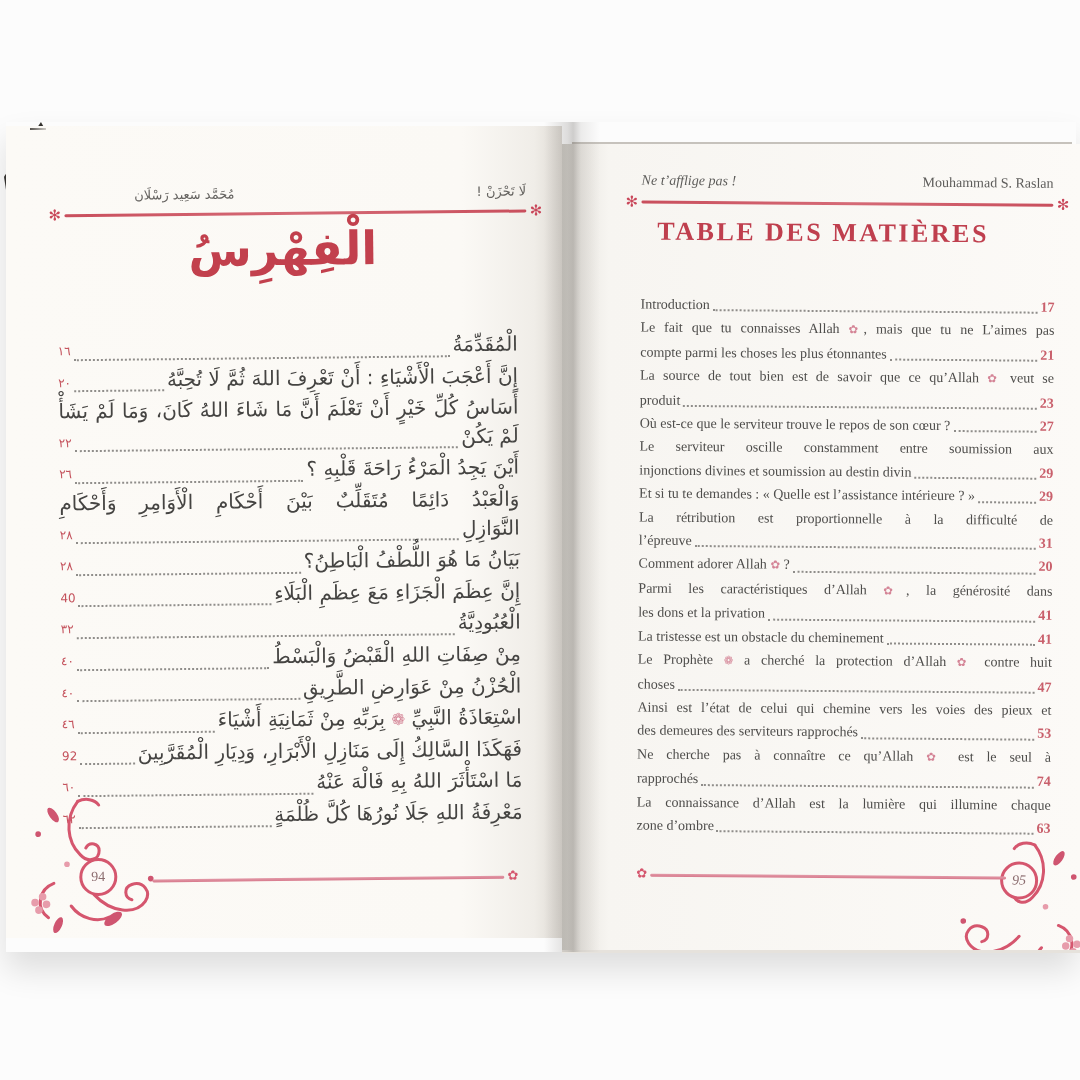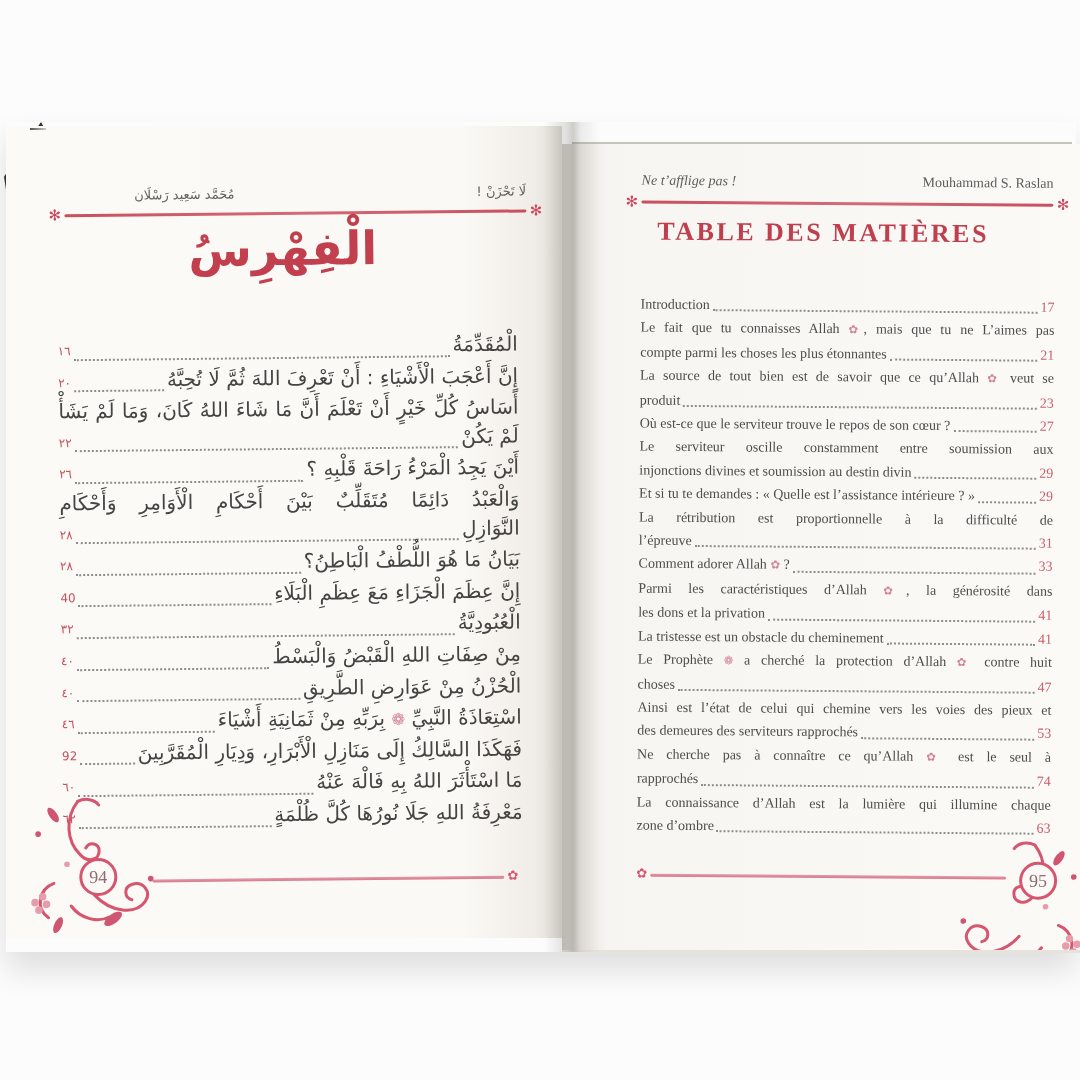--- a/index.html
+++ b/index.html
@@ -54,32 +54,32 @@
      font-family:"DejaVu Sans",sans-serif;font-size:20px;color:#454442;}
   .lp-toc .toc-line{line-height:28.6px;}
   .rp-toc{position:absolute;left:78px;right:28px;top:150px;font-size:14px;color:#4e4d4b;}
   .rp-toc .toc-line{line-height:23.4px;}
   .toc-line.inner{display:block;text-align:justify;text-align-last:justify;}
   .toc-line.last{display:flex;align-items:baseline;}
   .toc-line.last .toc-text{white-space:nowrap;}
   .leader{flex:1;min-width:10px;border-bottom:2px dotted #8f8d8a;margin:0 3px;
      align-self:flex-end;margin-bottom:5px;}
   .lp-toc .pg{color:#c4525c;font-size:12px;}
-  .rp-toc .pg{color:#c9606c;font-weight:normal;}
+  .rp-toc .pg{color:#c9606c;font-weight:bold;}
   .sym{color:#d48496;font-size:0.82em;}
 
   
   .flourish{position:absolute;}
   .fl-left{left:14px;top:662px;width:152px;height:146px;}
   .fl-right{right:-10px;top:690px;width:152px;height:140px;transform:scaleX(-1);}
   .pgnum-circle{position:absolute;width:32px;height:32px;border:3px solid #d5566e;
      border-radius:50%;background:#fdf9f7;display:flex;align-items:center;justify-content:center;
-     font-size:18px;color:#8d6d70;font-family:"Liberation Serif",serif;}
+     font-size:14px;color:#8d6d70;font-family:"Liberation Serif",serif;}
   .pgnum-left{left:68px;top:730px;}
-  .pgnum-right{left:461px;top:716px;}
+  .pgnum-right{left:442px;top:716px;font-style:italic;}
   .pink-line{position:absolute;height:3px;border-radius:2px;
      background:linear-gradient(180deg,#e29aa8,#d7798c);}
   .pl-left{left:141px;width:352px;top:752px;}
   .pl-right{left:92px;width:356px;top:731px;}
   .line-flower{position:absolute;top:-8px;color:#d5566e;font-size:13px;
      font-family:"DejaVu Sans",sans-serif;}
   .pl-left .line-flower{right:-14px;}
   .pl-right .line-flower{left:-14px;}
 </style>
 </head>
@@ -253,21 +253,21 @@
             </div>
             <div class="toc-line inner"><span class="toc-text">La rétribution est proportionnelle à la difficulté de</span></div>
             <div class="toc-line last">
               <span class="toc-text">l’épreuve</span>
               <span class="leader"></span>
               <span class="pg">31</span>
             </div>
             <div class="toc-line last">
               <span class="toc-text">Comment adorer Allah <span class="sym">✿</span> ?</span>
               <span class="leader"></span>
-              <span class="pg">33</span>
+              <span class="pg">20</span>
             </div>
             <div class="toc-line inner"><span class="toc-text">Parmi les caractéristiques d’Allah <span class="sym">✿</span>, la générosité dans</span></div>
             <div class="toc-line last">
               <span class="toc-text">les dons et la privation</span>
               <span class="leader"></span>
               <span class="pg">41</span>
             </div>
             <div class="toc-line last">
               <span class="toc-text">La tristesse est un obstacle du cheminement</span>
               <span class="leader"></span>

